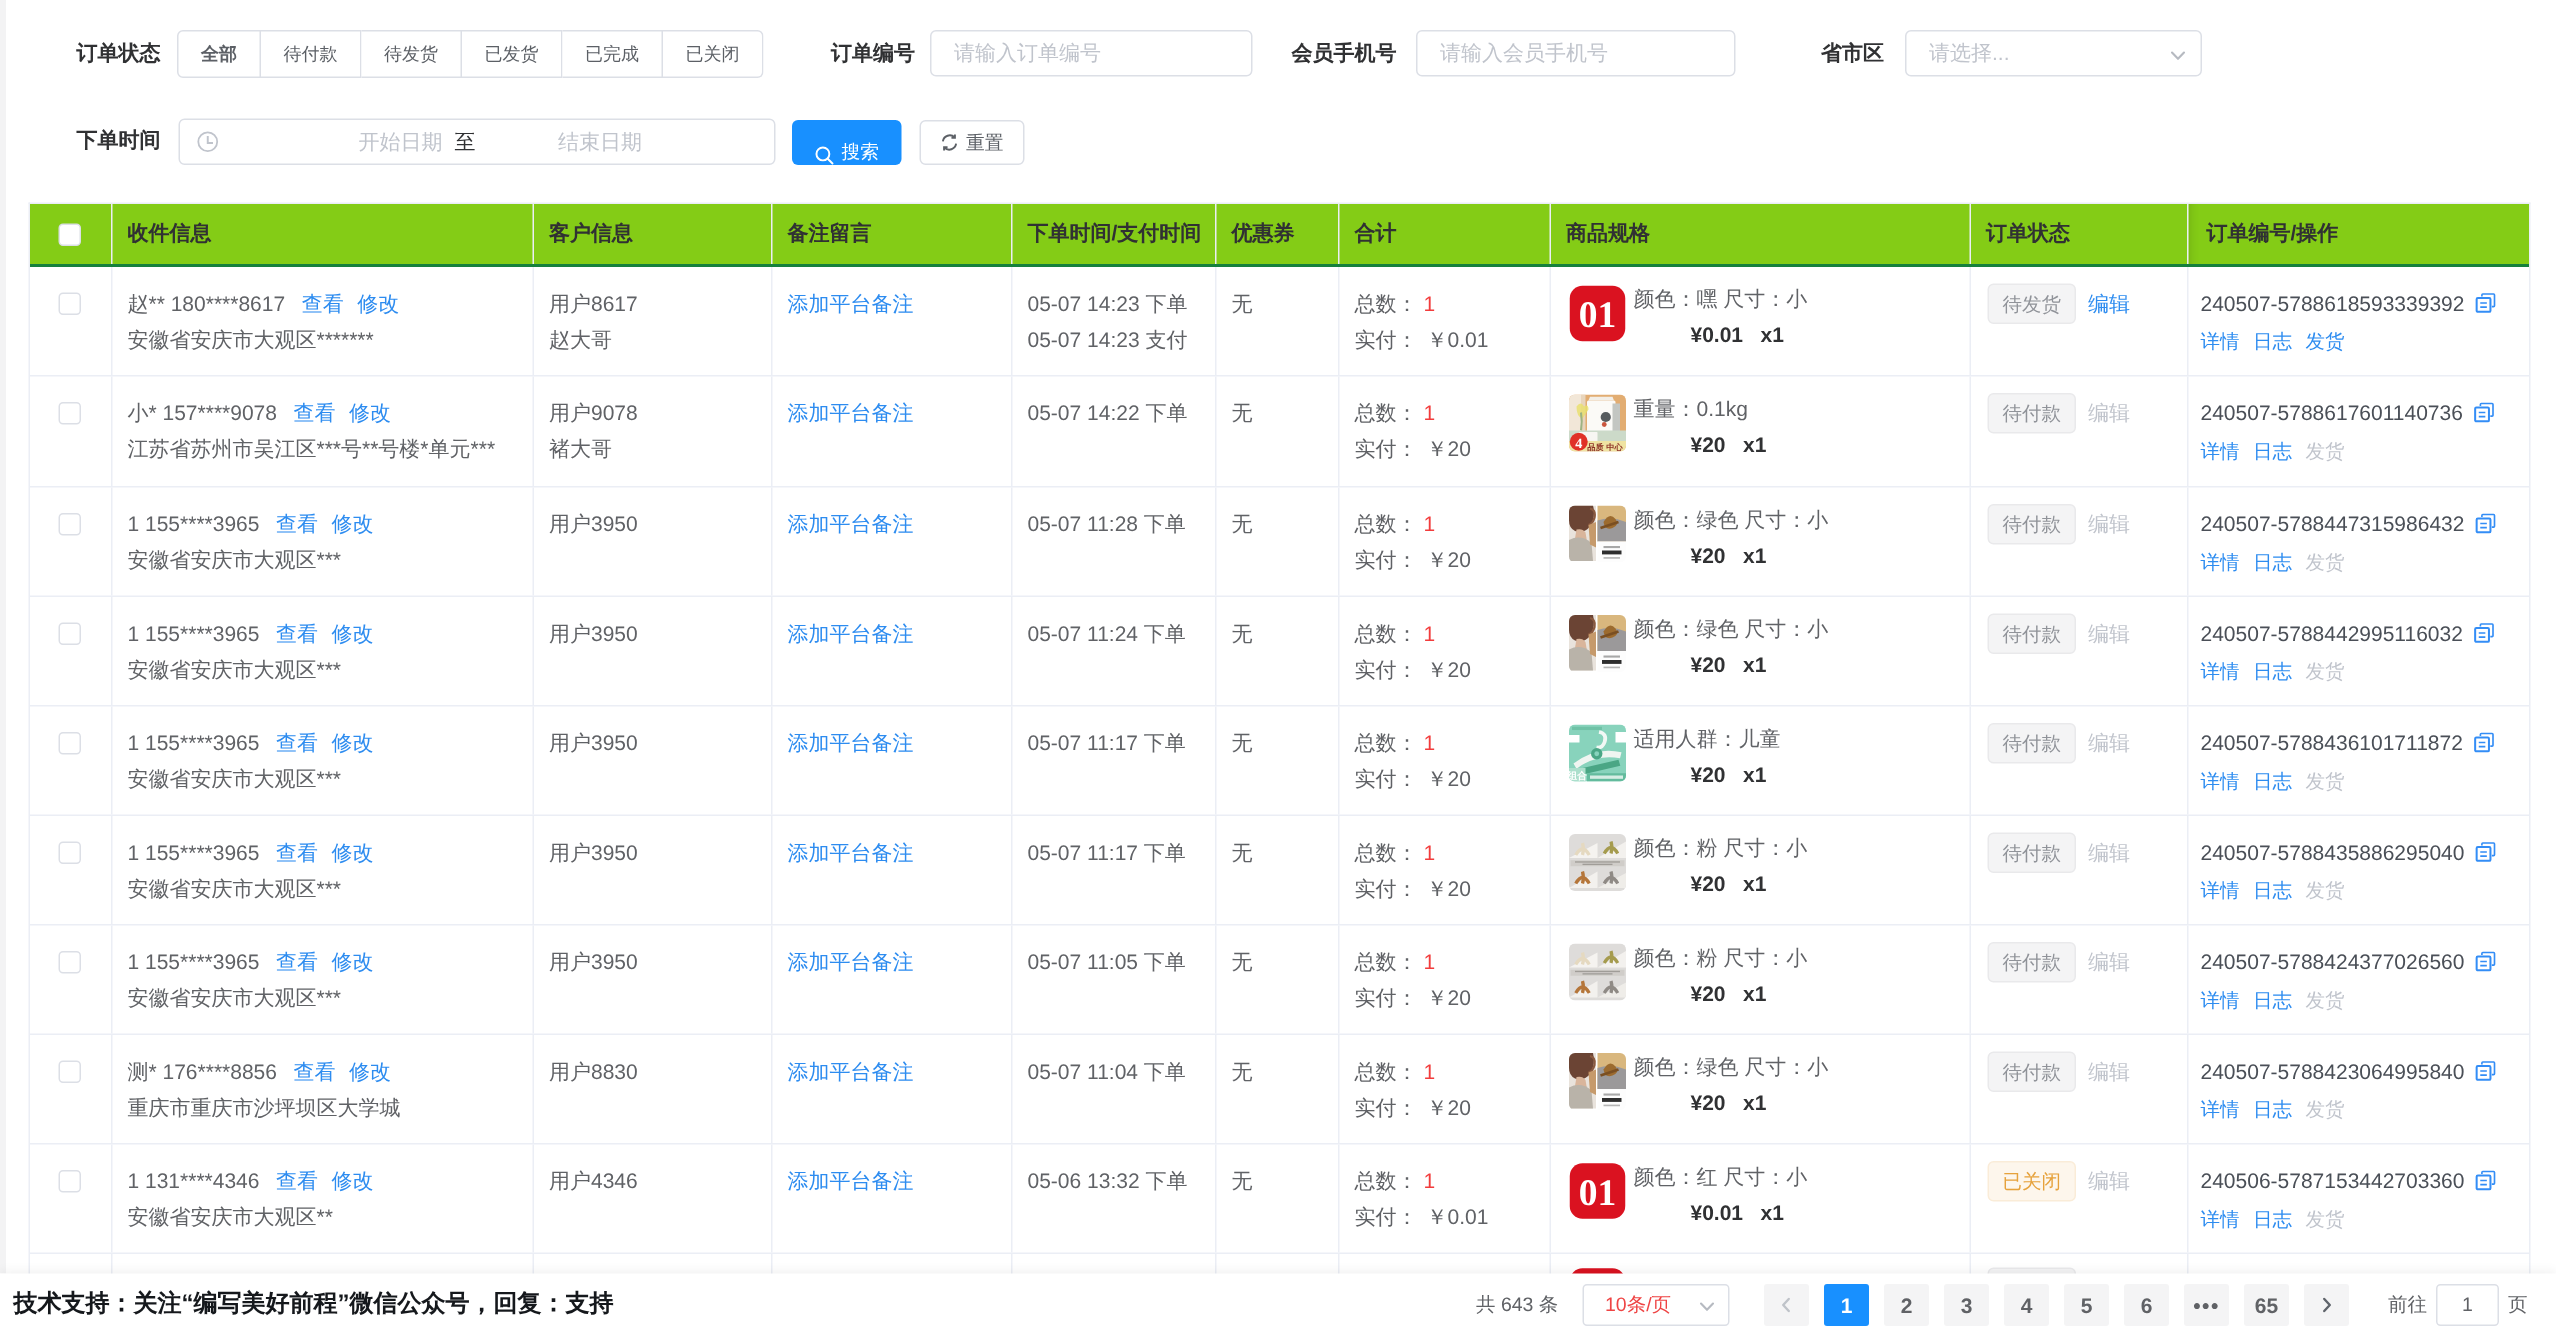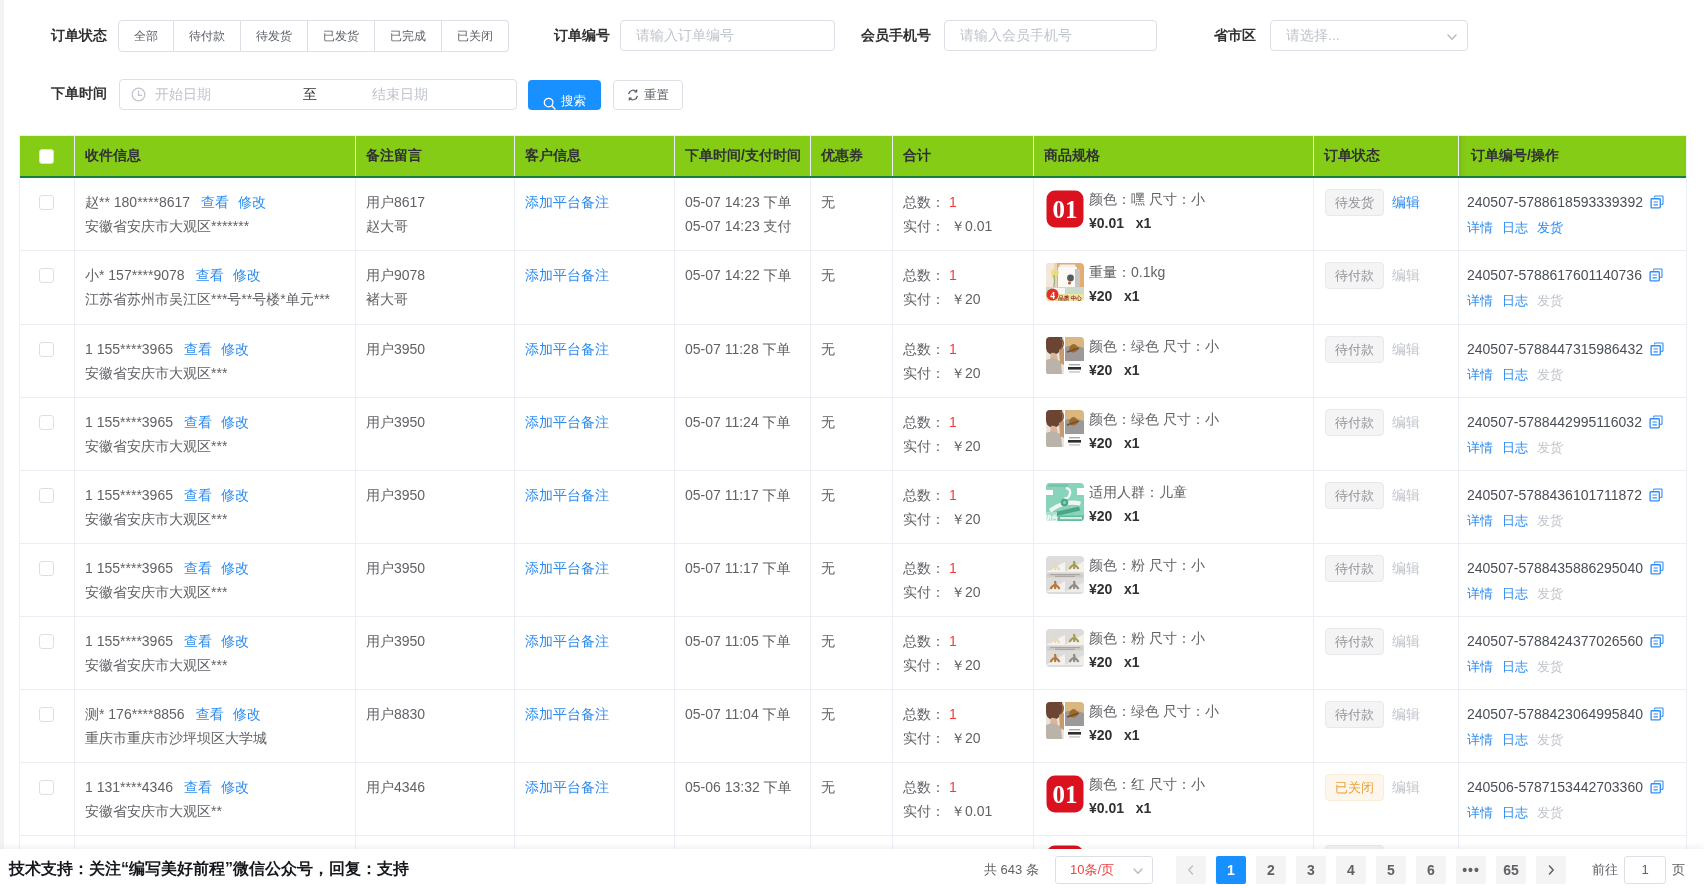--- a/index.html
+++ b/index.html
@@ -2,21 +2,21 @@
 <html lang="zh"><head><meta charset="utf-8">
 <style>
 *{margin:0;padding:0;box-sizing:border-box;}
 html,body{width:1704px;height:888px;overflow:hidden;background:#fff;font-family:"Liberation Sans",sans-serif;-webkit-font-smoothing:antialiased;}
 .leftstrip{position:absolute;left:0;top:0;width:4px;height:849px;background:#f3f3f4;}
 .lbl{font-weight:bold;color:#303133;font-size:14px;position:absolute;}
 .inp{position:absolute;border:1px solid #dcdfe6;border-radius:4px;background:#fff;color:#c0c4cc;font-size:14px;display:flex;align-items:center;}
 
 .btngrp{position:absolute;left:118px;top:20px;height:32px;display:flex;}
 .btngrp .bt{height:32px;line-height:30px;padding:0 15px;font-size:12px;color:#5c6066;background:#fff;border:1px solid #dcdfe6;border-left:none;white-space:nowrap;}
-.btngrp .bt:first-child{border-left:1px solid #dcdfe6;border-radius:4px 0 0 4px;}
+.btngrp .bt:first-child{border-left:1px solid #dcdfe6;border-radius:4px 0 0 4px;font-weight:bold;}
 .btngrp .bt:last-child{border-radius:0 4px 4px 0;}
 
 .table{position:absolute;left:19px;top:135px;width:1668px;border:1px solid #ebeef5;border-bottom:none;font-size:14px;color:#606266;}
 .thead{display:grid;grid-template-columns:55px 281px 159px 160px 136px 82px 141px 280px 145px auto;height:42px;background:#84cc16;border-bottom:2px solid #15803d;}
 .thead .th{font-weight:bold;color:#303133;padding:11px 0 0 10px;border-right:1px solid #ebeef5;font-size:14px;}
 .thead .th:last-child{border-right:none;box-shadow:inset 7px 0 7px -7px rgba(0,0,0,0.18);}
 
 .tr{display:grid;grid-template-columns:55px 281px 159px 160px 136px 82px 141px 280px 145px auto;height:73px;border-bottom:1px solid #ebeef5;}
 
 .tr:nth-of-type(3){height:74px;}
@@ -24,21 +24,21 @@
 .cell:last-child{border-right:none;}
 .c0{padding-left:19px;padding-top:15px;}
 .cb{display:inline-block;width:15px;height:15px;border:1px solid #dcdfe6;border-radius:3px;background:#fff;}
 .lk{color:#2d8cf0;cursor:pointer;}
 .glk{color:#c0c4cc;}
 .red{color:#f23c3c;}
 .pcell{padding-left:12px;padding-top:12px;display:flex;}
 .pimg{width:38px;height:24px;flex:none;}
 .pimg svg{border-radius:4px;}
 .pinfo{margin-left:5px;line-height:24px;margin-top:-3px;}
-.price{font-weight:bold;color:#303133;}
+.price{font-weight:bold;color:#303133;margin-left:38px;}
 .stcell{padding-left:11px;padding-top:11px;}
 .tag{display:inline-block;height:27px;line-height:25px;padding:0 9px;font-size:13px;border-radius:4px;vertical-align:top;}
 .tag.info{background:#f4f4f5;border:1px solid #e9e9eb;color:#909399;}
 .tag.warn{background:#fdf6ec;border:1px solid #faecd8;color:#e6a23c;}
 .stcell .lk,.stcell .glk{line-height:27px;}
 .ocell{padding-left:8px;padding-top:12px;line-height:25px;}
 .onum{color:#4a4f57;}
 .copyic{vertical-align:-2px;margin-left:3px;}
 .olinks{font-size:13px;}
 .olinks span{margin-right:9px;}
@@ -77,41 +77,41 @@
         <path d="M2 4 l4 4.2 L10 4" fill="none" stroke="#b6bac1" stroke-width="1.4" stroke-linecap="round" stroke-linejoin="round"></path>
       </svg></span></div>
 <span class="lbl" style="left:51px;top:85px">下单时间</span>
 <div class="inp" style="left:119px;top:79px;width:398px;height:31px;">
   <span style="margin-left:11px;display:inline-flex">
       <svg width="15" height="15" viewBox="0 0 15 15">
         <circle cx="7.5" cy="7.5" r="6.3" fill="none" stroke="#c0c4cc" stroke-width="1.2"></circle>
         <path d="M7.5 3.6 V8.3 H11" fill="none" stroke="#c0c4cc" stroke-width="1.3"></path>
       </svg>
     </span>
-  <span style="position:absolute;left:35px;width:140px;text-align:left">开始日期</span>
+  <span style="position:absolute;left:35px;width:140px;text-align:right">开始日期</span>
   <span style="position:absolute;left:178px;width:24px;text-align:center;color:#303133">至</span>
   <span style="position:absolute;left:205px;width:150px;text-align:center">结束日期</span>
 </div>
 <div style="position:absolute;left:528px;top:80px;width:73px;height:30px;background:#1890ff;border-radius:4px;color:#fff;font-size:12.5px;display:flex;align-items:flex-end;justify-content:center;gap:5px"><svg width="13" height="13" viewBox="0 0 13 13">
       <circle cx="5.6" cy="5.6" r="4.3" fill="none" stroke="#fff" stroke-width="1.3"></circle>
       <path d="M8.8 8.8 L12 12" stroke="#fff" stroke-width="1.3" stroke-linecap="round"></path>
     </svg>搜索</div>
 <div style="position:absolute;left:613px;top:80px;width:70px;height:30px;background:#fff;border:1px solid #dcdfe6;border-radius:4px;color:#5c6066;font-size:12.5px;display:flex;align-items:center;justify-content:center;gap:5px"><svg width="12" height="12" viewBox="0 0 12 12">
       <path d="M1.6 5.2 A4.6 4.6 0 0 1 9.4 2.6" fill="none" stroke="#5c6066" stroke-width="1.3"></path>
       <path d="M9.6 0.6 v2.3 h-2.3" fill="none" stroke="#5c6066" stroke-width="1.3"></path>
       <path d="M10.4 6.8 A4.6 4.6 0 0 1 2.6 9.4" fill="none" stroke="#5c6066" stroke-width="1.3"></path>
       <path d="M2.4 11.4 V9.1 h2.3" fill="none" stroke="#5c6066" stroke-width="1.3"></path>
     </svg>重置</div>
 
 <div class="table">
 <div class="thead">
 <div class="th" style="padding-left:19px;padding-top:13px"><span class="cb"></span></div>
 <div class="th">收件信息</div>
+<div class="th">客户信息</div>
 <div class="th">备注留言</div>
-<div class="th">客户信息</div>
 <div class="th">下单时间/支付时间</div>
 <div class="th">优惠券</div>
 <div class="th">合计</div>
 <div class="th">商品规格</div>
 <div class="th">订单状态</div>
 <div class="th" style="padding-left:12px">订单编号/操作</div>
 </div>
 <div class="tr">
 <div class="cell c0"><span class="cb"></span></div>
 <div class="cell">

